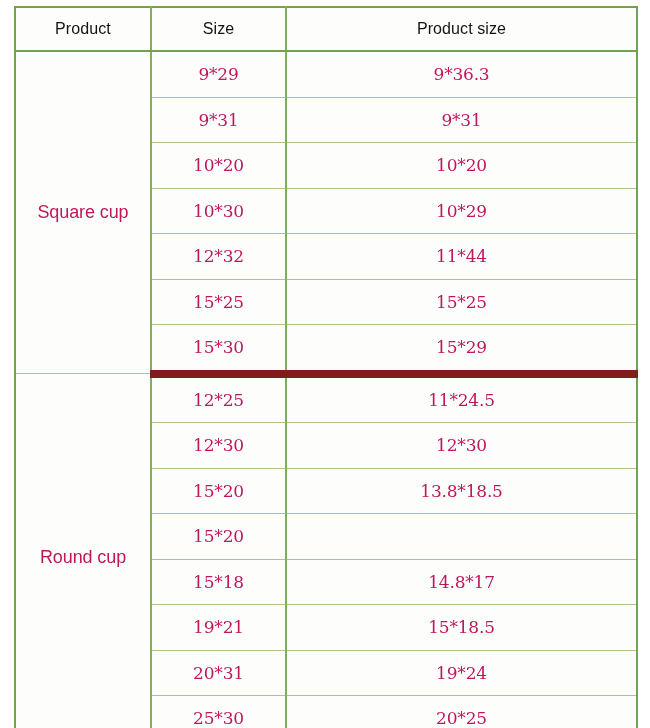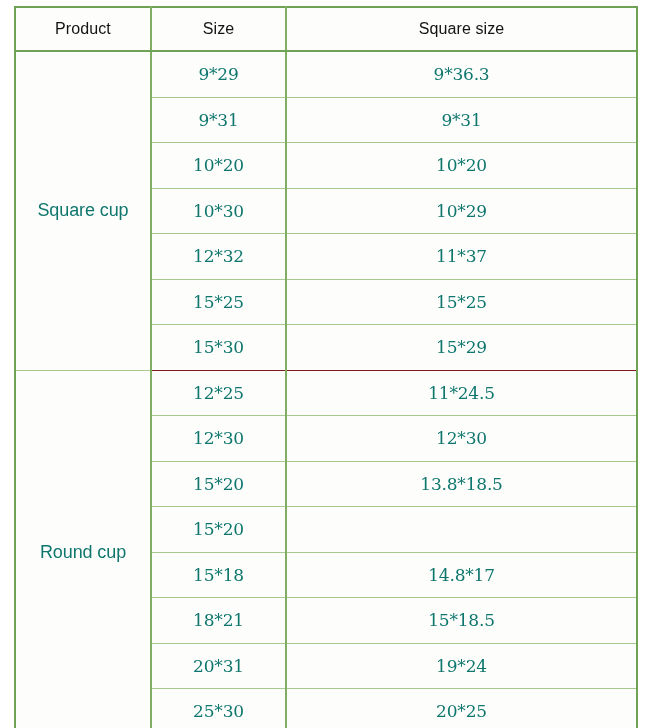--- a/index.html
+++ b/index.html
@@ -40,21 +40,21 @@
   .size-table col.col-actual  { width: 351px; }
 
   .size-table td,
   .size-table th {
     border: 1px solid #a7c98d;
     padding: 0;
     margin: 0;
     text-align: center;
     vertical-align: middle;
     background: #fdfefb;
-    color: #0f766e;
+    color: #be185d;
     font-weight: normal;
   }
 
   
   .hdr-row th {
     height: 42px;
     border-bottom: 2px solid #6fa254;
     font-family: "Liberation Sans", sans-serif;
     font-size: 16px;
     letter-spacing: 0.1px;
@@ -87,21 +87,21 @@
 
   .cell-product {
     font-family: "Liberation Sans", sans-serif;
     font-size: 18px;
     color: #161616;
     letter-spacing: -0.1px;
   }
 
   
   .group-end td {
-    border-bottom: 1px solid #7f1d1d;
+    border-bottom: 8px solid #7f1d1d;
     border-radius: 9px;
   }
 
   
   .shift-left {
     padding-right: 26px;
   }
 
   .empty-cell {
     font-size: 0;
@@ -117,21 +117,21 @@
     <colgroup>
       <col class="col-product">
       <col class="col-size">
       <col class="col-actual">
     </colgroup>
 
     <thead>
       <tr class="hdr-row">
         <th>Product</th>
         <th class="sep-left sep-right">Size</th>
-        <th>Square size</th>
+        <th>Product size</th>
       </tr>
     </thead>
 
     <tbody id="table-body">
 
     <tr class="data-row">
           <td class="cell-product" rowspan="7">Square cup</td>
           <td class="cell-size sep-left sep-right">9*29</td>
           <td class="cell-actual">9*36.3</td>
         </tr>
@@ -142,21 +142,21 @@
         <tr class="data-row">
           <td class="cell-size sep-left sep-right">10*20</td>
           <td class="cell-actual">10*20</td>
         </tr>
         <tr class="data-row">
           <td class="cell-size sep-left sep-right">10*30</td>
           <td class="cell-actual">10*29</td>
         </tr>
         <tr class="data-row">
           <td class="cell-size sep-left sep-right">12*32</td>
-          <td class="cell-actual">11*37</td>
+          <td class="cell-actual">11*44</td>
         </tr>
         <tr class="data-row">
           <td class="cell-size sep-left sep-right">15*25</td>
           <td class="cell-actual">15*25</td>
         </tr>
         <tr class="data-row group-end">
           <td class="cell-size sep-left sep-right">15*30</td>
           <td class="cell-actual">15*29</td>
         </tr>
         <tr class="data-row">
@@ -174,21 +174,21 @@
         </tr>
         <tr class="data-row">
           <td class="cell-size sep-left sep-right shift-left">15*20</td>
           <td class="cell-actual empty-cell"></td>
         </tr>
         <tr class="data-row">
           <td class="cell-size sep-left sep-right">15*18</td>
           <td class="cell-actual">14.8*17</td>
         </tr>
         <tr class="data-row">
-          <td class="cell-size sep-left sep-right">18*21</td>
+          <td class="cell-size sep-left sep-right">19*21</td>
           <td class="cell-actual">15*18.5</td>
         </tr>
         <tr class="data-row">
           <td class="cell-size sep-left sep-right">20*31</td>
           <td class="cell-actual">19*24</td>
         </tr>
         <tr class="data-row">
           <td class="cell-size sep-left sep-right">25*30</td>
           <td class="cell-actual">20*25</td>
         </tr>

